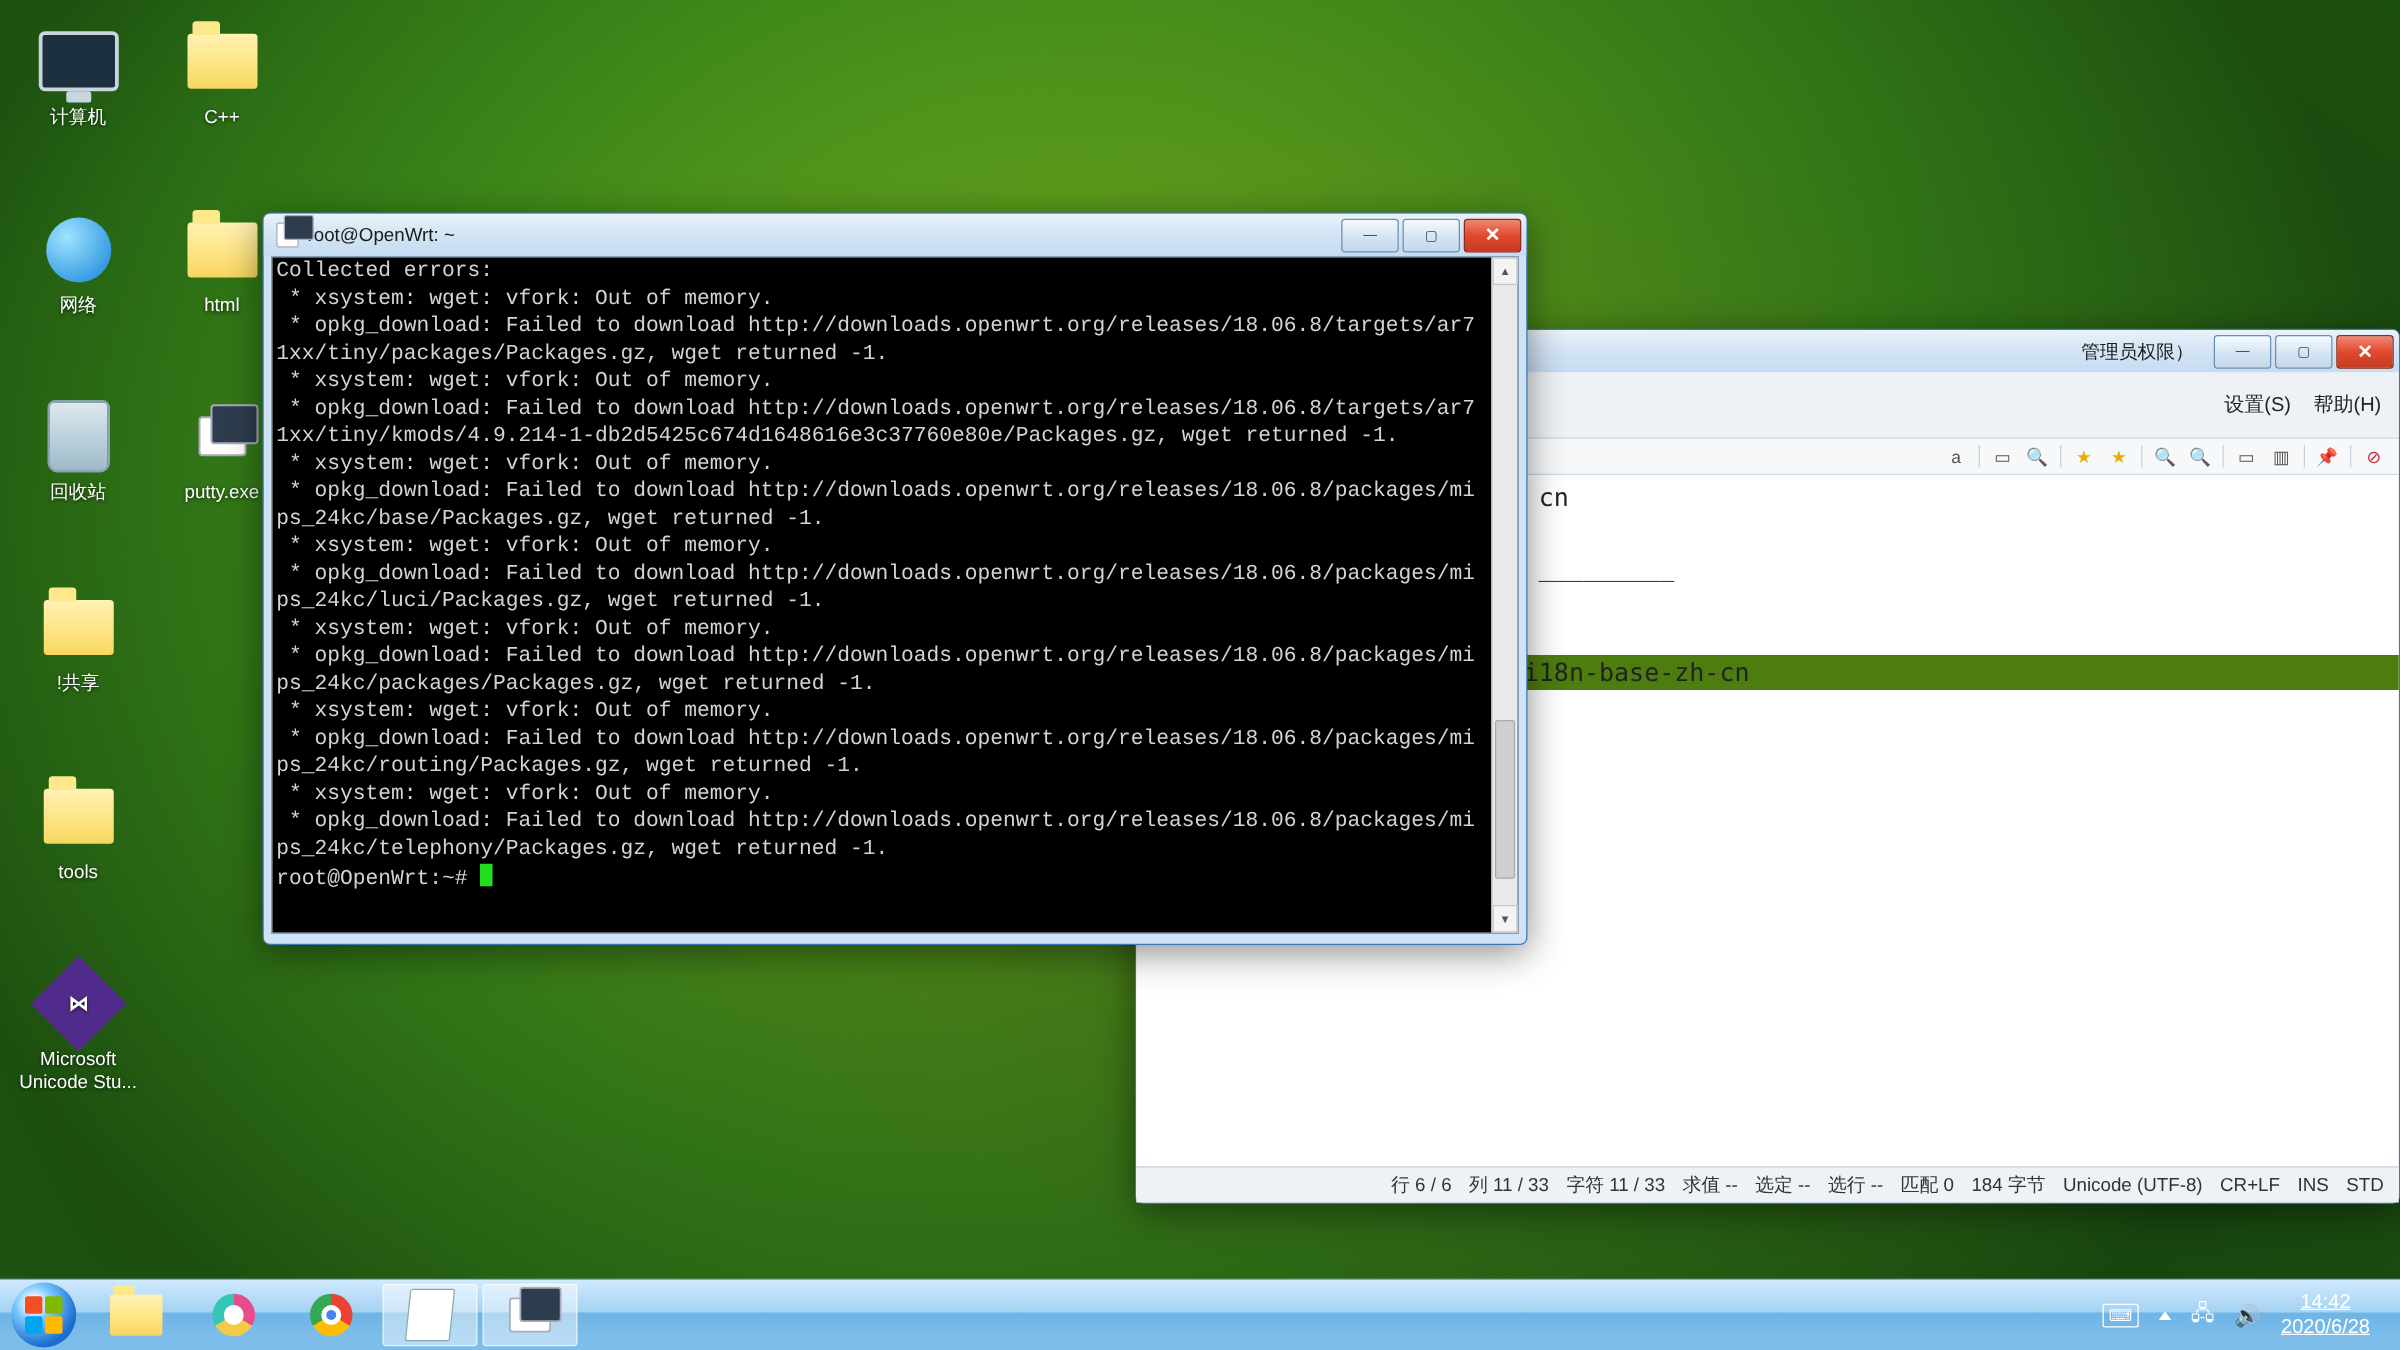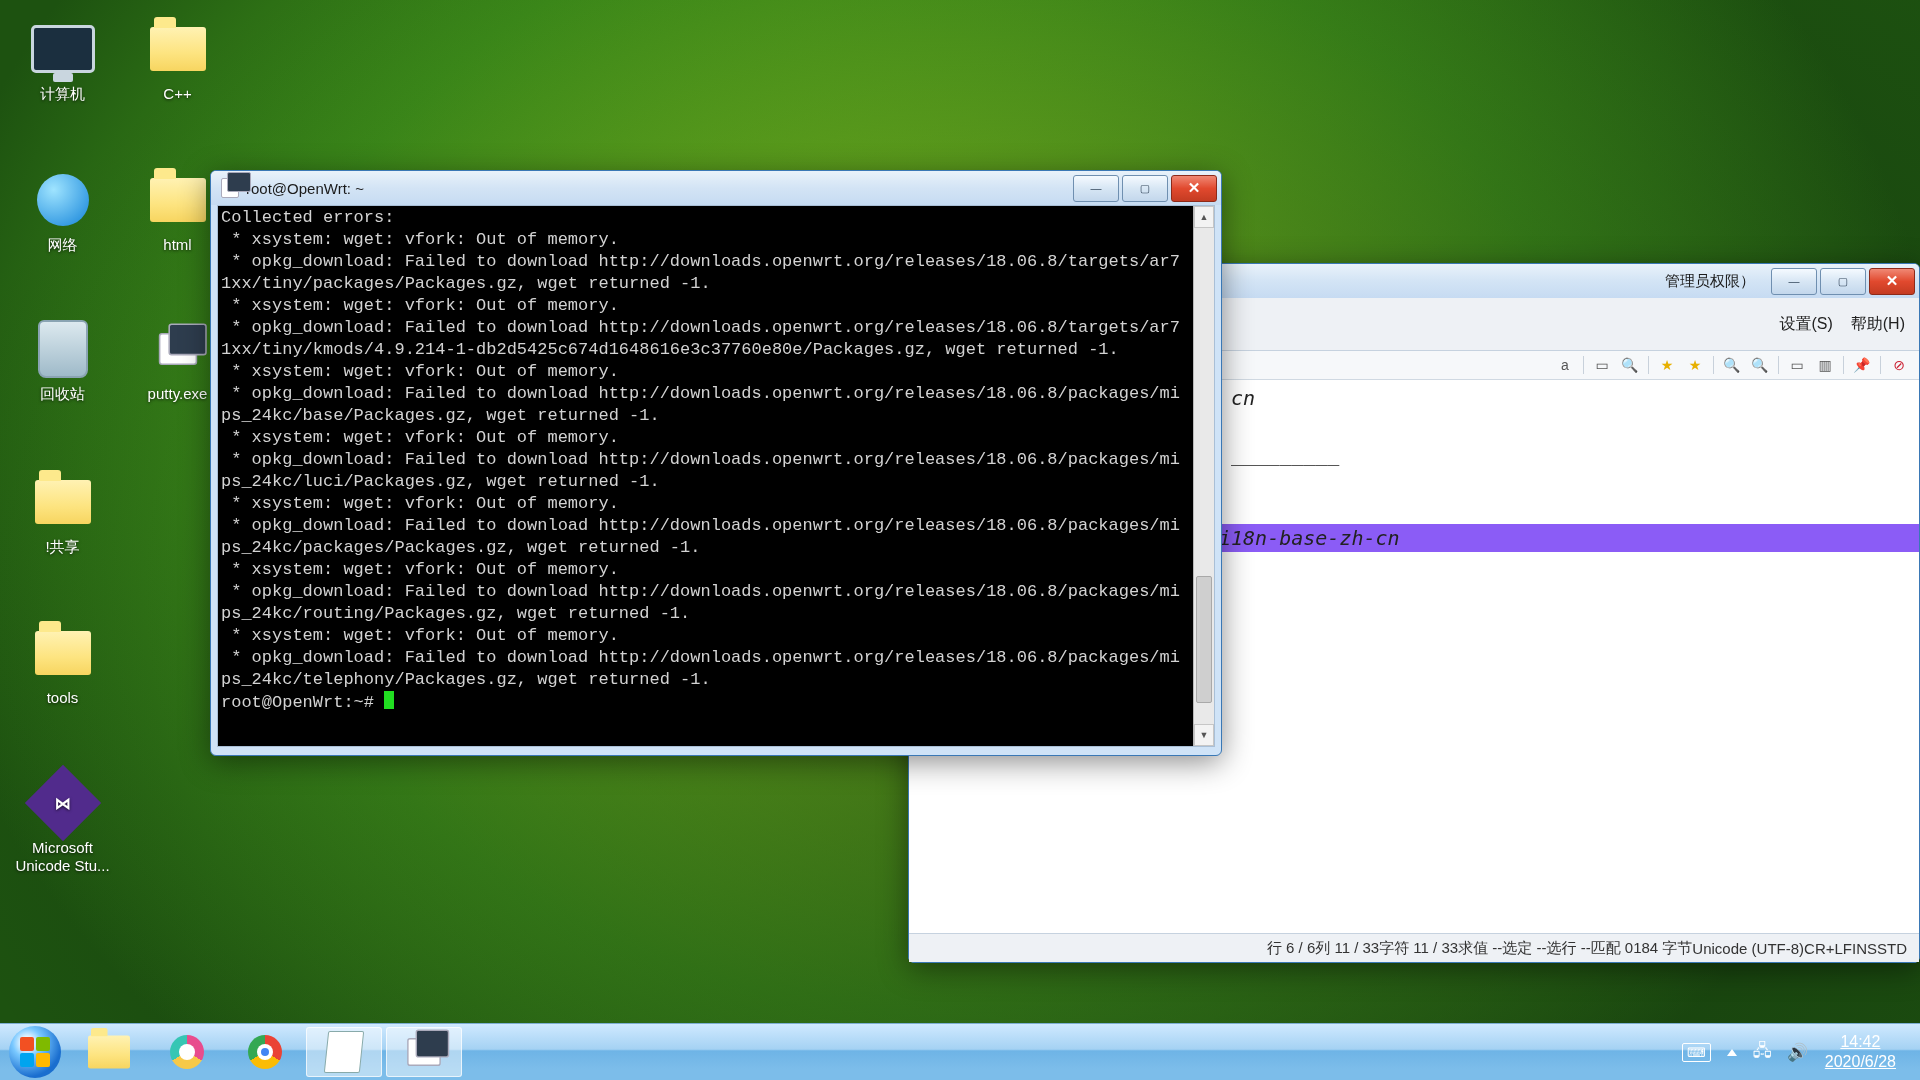--- a/index.html
+++ b/index.html
@@ -32,23 +32,23 @@
   #putty .sb{width:20px;background:#e9e9e9;border-left:1px solid #b9b9b9;position:relative;}
   #putty .sb .up,#putty .sb .dn{position:absolute;left:0;right:0;height:20px;background:#f3f3f3;border:1px solid #c6c6c6;display:flex;align-items:center;justify-content:center;font-size:9px;color:#555;}
   #putty .sb .up{top:0;} #putty .sb .dn{bottom:0;}
   #putty .sb .thumb{position:absolute;left:2px;right:2px;top:370px;height:125px;background:#cfcfcf;border:1px solid #a9a9a9;border-radius:2px;}
   
   #editor{left:908px;top:263px;width:1010px;height:698px;background:#f3f5f8;}
   #editor .menubar{height:28px;display:flex;align-items:center;gap:18px;padding:12px 14px;font-size:16px;color:#222;background:#eef1f5;border-bottom:1px solid #c6d2df;}
   #editor .toolbar{height:28px;display:flex;align-items:center;gap:8px;padding:0 10px;background:#f6f8fa;border-bottom:1px solid #d0d9e2;color:#555;}
   #editor .tb-ico{width:20px;height:20px;display:flex;align-items:center;justify-content:center;font-size:14px;}
   #editor .tb-sep{width:1px;height:18px;background:#c8d1db;}
-  #editor .doc{height:570px;background:#fff;font-family:"Consolas",monospace;font-size:20px;line-height:28px;padding:4px 12px;color:#222;position:relative;font-style:italic;}
-  #editor .hl{display:block;background:#8b5cf6;margin:0 -12px;padding:0 12px;}
-  #editor .status{position:absolute;left:0;right:0;bottom:0;height:28px;border-top:1px solid #c6d2df;background:#eef1f5;display:flex;align-items:center;padding:0 12px;font-size:15px;color:#333;}
+  #editor .doc{height:570px;background:#fff;font-family:"Consolas",monospace;font-size:20px;line-height:28px;padding:4px 12px;color:#222;position:relative;}
+  #editor .hl{display:block;background:#4d7c0f;margin:0 -12px;padding:0 12px;}
+  #editor .status{position:absolute;left:0;right:0;bottom:0;height:28px;border-top:1px solid #c6d2df;background:#eef1f5;display:flex;align-items:center;gap:14px;padding:0 12px;font-size:15px;color:#333;}
   #editor .status .grow{flex:1;}
   
   #taskbar{position:absolute;left:0;right:0;bottom:0;height:56px;background:linear-gradient(#cfe9ff,#a5d2f3 45%,#6eb4e6 48%,#7cbdea 80%);border-top:1px solid #7daed3;display:flex;align-items:center;padding-right:8px;}
   #start{width:70px;height:56px;display:flex;align-items:center;justify-content:center;}
   #start .orb{width:52px;height:52px;border-radius:50%;background:radial-gradient(circle at 35% 32%, #fff 0 8%, #79c8ff 30%, #1a6ecf 70%);display:grid;grid-template:1fr 1fr/1fr 1fr;gap:2px;padding:11px;box-sizing:border-box;}
   #start .orb i{border-radius:2px;}
   .task-item{width:74px;height:48px;margin:0 2px;display:flex;align-items:center;justify-content:center;border-radius:3px;}
   .task-item.active{background:rgba(255,255,255,.45);border:1px solid rgba(255,255,255,.7);}
   #tray{margin-left:auto;display:flex;align-items:center;gap:16px;color:#fff;font-size:17px;padding-right:16px;}
   #tray .clock{text-align:center;line-height:20px;font-size:16px;text-decoration:underline;}

